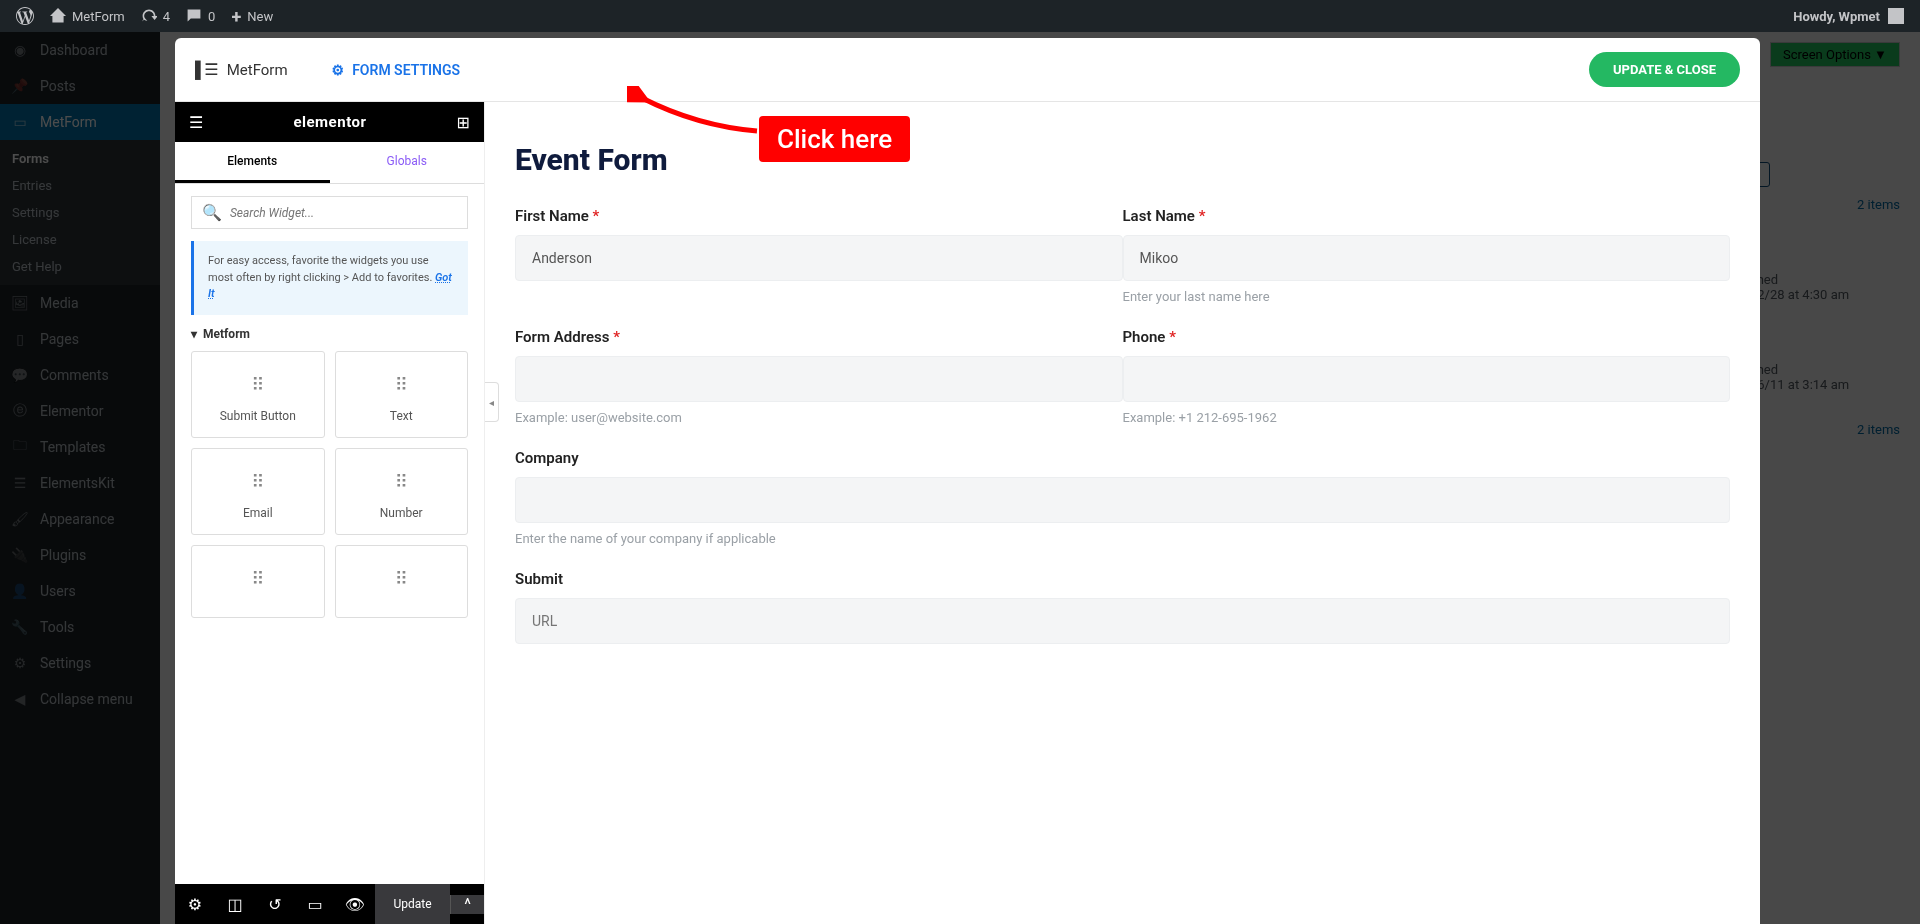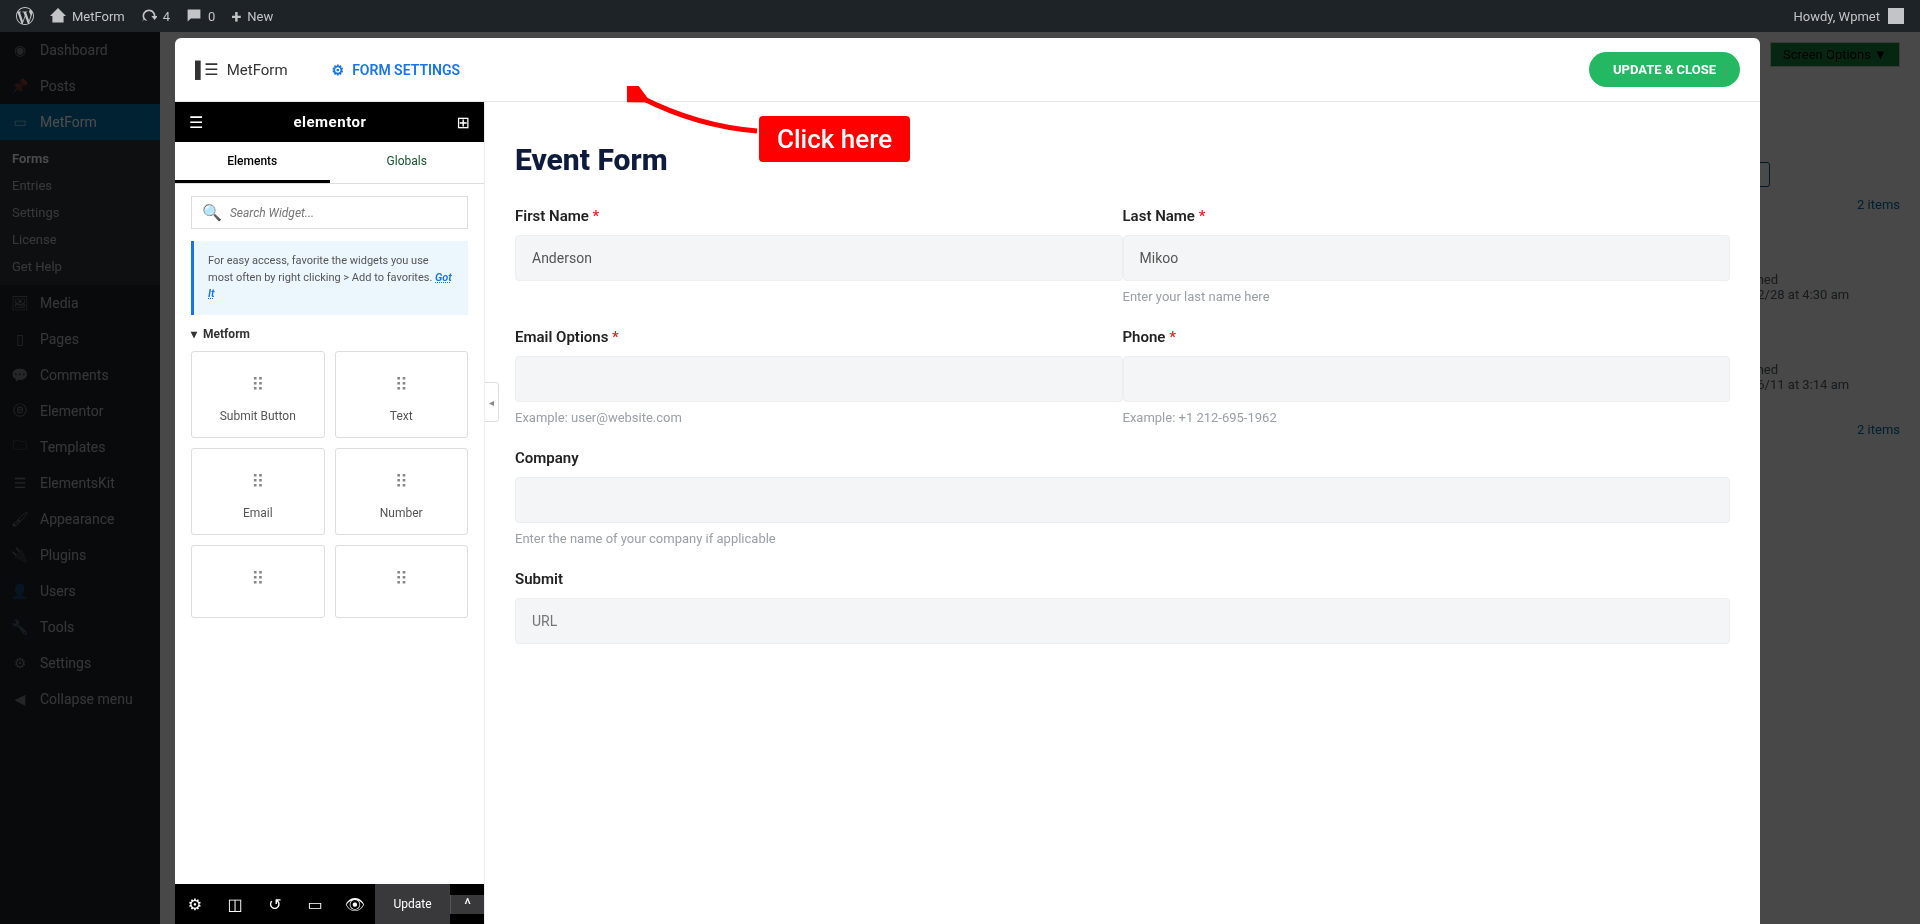--- a/index.html
+++ b/index.html
@@ -2,37 +2,37 @@
 <html><head>
 <meta charset="utf-8">
 <style>
 * { margin: 0; padding: 0; box-sizing: border-box; font-family: -apple-system, BlinkMacSystemFont, "Segoe UI", Roboto, sans-serif; }
 body { background: #f0f0f1; overflow: hidden; width: 1920px; height: 924px; position: relative; }
 
 
 .wp-adminbar { background: #1d2327; color: #c3c4c7; height: 32px; display: flex; align-items: center; padding: 0 8px; font-size: 13px; position: relative; z-index: 1; }
 .wp-adminbar .left { display: flex; align-items: center; gap: 0; }
 .wp-adminbar .item { display: flex; align-items: center; padding: 0 8px; height: 32px; gap: 6px; cursor: pointer; }
-.wp-adminbar .right { margin-left: auto; display: flex; align-items: center; gap: 8px; padding-right: 8px; }
+.wp-adminbar .right { margin-left: auto; display: flex; align-items: center; gap: 8px; padding-right: 8px; font-weight: bold; }
 .wp-adminbar svg { fill: #c3c4c7; }
 .avatar-sm { width: 16px; height: 16px; background: #c3c4c7; }
 
 
 .wp-sidebar { position: absolute; left: 0; top: 32px; bottom: 0; width: 160px; background: #1d2327; color: #c3c4c7; font-size: 14px; z-index: 1; }
 .wp-sidebar .menu-item { display: flex; align-items: center; padding: 8px 10px; gap: 10px; cursor: pointer; color: rgba(240,246,252,0.7); }
 .wp-sidebar .menu-item.current { background: #0073aa; color: #fff; position: relative; }
 .wp-sidebar .menu-item.current::after { content: ''; position: absolute; right: -8px; top: 50%; transform: translateY(-50%); border: 8px solid transparent; border-right-color: #f0f0f1; }
 .wp-sidebar .submenu { background: #2c3338; padding: 5px 0; }
 .wp-sidebar .submenu .sub-item { padding: 6px 12px; font-size: 13px; color: rgba(240,246,252,0.7); cursor: pointer; }
 .wp-sidebar .submenu .sub-item.current { color: #fff; font-weight: 600; }
 .wp-sidebar .icon { width: 20px; height: 20px; display: flex; align-items: center; justify-content: center; opacity: 0.6; }
 
 
 .wp-main { position: absolute; left: 160px; right: 0; top: 32px; bottom: 0; background: #f0f0f1; padding: 0 20px; z-index: 1; }
-.wp-main .screen-opts { float: right; margin-top: 10px; border: 1px solid #c3c4c7; padding: 4px 12px; font-size: 13px; background: #15803d; cursor: pointer; }
+.wp-main .screen-opts { float: right; margin-top: 10px; border: 1px solid #c3c4c7; padding: 4px 12px; font-size: 13px; background: #22c55e; cursor: pointer; }
 .wp-main .search-forms-btn { float: right; margin-top: 130px; border: 1px solid #0a4b78; color: #0a4b78; padding: 4px 12px; font-size: 13px; background: #f6f7f7; cursor: pointer; border-radius: 3px; }
 .wp-main .items-count { float: right; clear: right; margin-top: 10px; font-size: 13px; color: #0369a1; }
 .wp-main .row-frag { float: right; clear: right; margin-top: 60px; font-size: 13px; color: #50575e; text-align: left; width: 150px; }
 
 
 .overlay { position: absolute; inset: 0; background: rgba(0,0,0,0.7); z-index: 2; top: 32px; }
 
 
 .modal { position: absolute; left: 175px; right: 160px; top: 38px; bottom: 0; background: #fff; border-radius: 6px 6px 0 0; z-index: 3; display: flex; flex-direction: column; overflow: hidden; }
 .modal-header { display: flex; align-items: center; padding: 14px 20px; border-bottom: 1px solid #e5e5e5; gap: 14px; }
@@ -40,21 +40,21 @@
 .modal-header .form-settings { display: flex; align-items: center; gap: 8px; color: #1a73e8; font-weight: 600; font-size: 14px; cursor: pointer; margin-left: 30px; }
 .modal-header .update-close { margin-left: auto; background: #24b862; color: #fff; border: none; padding: 10px 24px; border-radius: 22px; font-weight: 700; font-size: 13px; cursor: pointer; }
 
 .modal-body { flex: 1; display: flex; overflow: hidden; position: relative; }
 
 
 .el-panel { width: 310px; background: #fff; display: flex; flex-direction: column; border-right: 1px solid #eee; position: relative; }
 .el-topbar { background: #000; color: #fff; height: 40px; display: flex; align-items: center; padding: 0 14px; justify-content: space-between; }
 .el-topbar .logo { font-weight: 700; font-size: 15px; letter-spacing: 0.5px; }
 .el-tabs { display: flex; border-bottom: 1px solid #ddd; justify-content: space-between; }
-.el-tabs .tab { flex: 1; text-align: center; padding: 12px 0; font-size: 12px; cursor: pointer; color: #14532d; }
+.el-tabs .tab { flex: 1; text-align: center; padding: 12px 0; font-size: 12px; cursor: pointer; color: #8b5cf6; }
 .el-tabs .tab.active { border-bottom: 3px solid #000; color: #000; font-weight: 500; }
 .el-search { margin: 12px 16px; border: 1px solid #ddd; display: flex; align-items: center; padding: 6px 10px; gap: 8px; }
 .el-search input { border: none; outline: none; font-size: 12px; flex: 1; font-style: italic; color: #777; }
 .el-tip { margin: 0 16px 12px; background: #ecf6fd; border-left: 3px solid #1a73e8; padding: 12px 14px; font-size: 11px; color: #555; line-height: 1.5; }
 .el-tip .gotit { color: #1a73e8; text-decoration: underline dotted; font-style: italic; font-weight: 600; cursor: pointer; }
 .el-cat { margin: 0 16px 10px; font-size: 12px; font-weight: 700; color: #333; display: flex; align-items: center; gap: 6px; }
 .el-widgets { display: grid; grid-template-columns: 1fr 1fr; gap: 10px; padding: 0 16px; }
 .el-widget { border: 1px solid #ddd; border-radius: 3px; padding: 22px 8px 14px; text-align: center; cursor: grab; font-size: 12px; color: #555; }
 .el-widget .wicon { font-size: 18px; color: #888; margin-bottom: 14px; }
 .el-footer { margin-top: auto; background: #000; color: #fff; height: 40px; display: flex; align-items: center; }
@@ -279,21 +279,21 @@
           <input class="finput" value="Anderson" style="">
         </div>
         <div class="form-col">
           <div class="flabel"><span>Last Name</span> <span class="req">*</span></div>
           <input class="finput" value="Mikoo" style="">
           <div class="fhelp">Enter your last name here</div>
         </div>
       </div>
       <div class="form-row">
         <div class="form-col">
-          <div class="flabel"><span>Email Options</span> <span class="req">*</span></div>
+          <div class="flabel"><span>Form Address</span> <span class="req">*</span></div>
           <input class="finput" style="">
           <div class="fhelp">Example: user@website.com</div>
         </div>
         <div class="form-col">
           <div class="flabel"><span>Phone</span> <span class="req">*</span></div>
           <input class="finput" style="">
           <div class="fhelp">Example: +1 212-695-1962</div>
         </div>
       </div>
       <div class="form-row">

